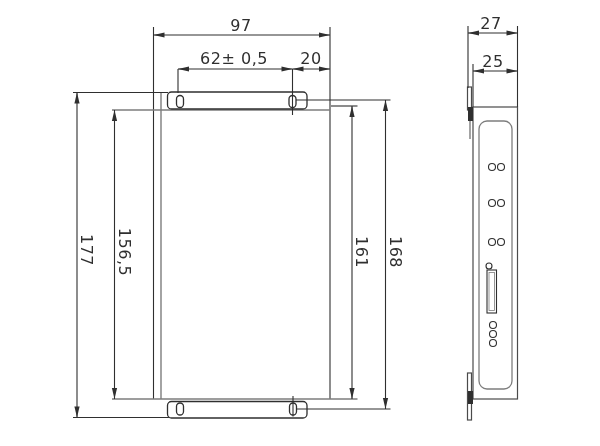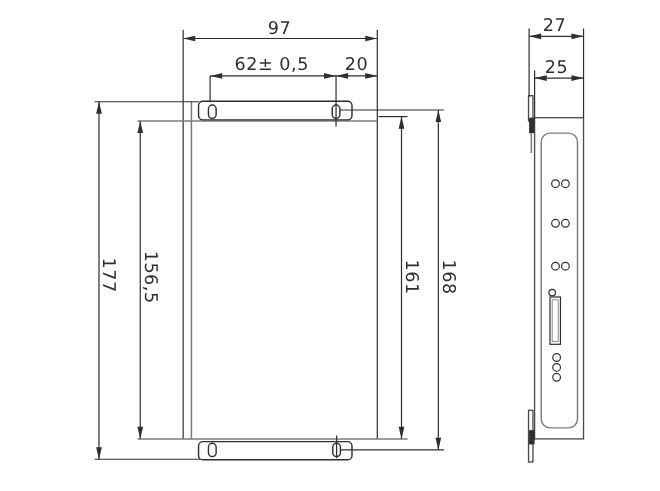--- a/index.html
+++ b/index.html
@@ -1,16 +1,16 @@
 <!DOCTYPE html>
 <html><head>
 <meta charset="utf-8">
 <style>
   html,body{margin:0;padding:0;background:#ffffff;}
-  .stage{position:relative;width:528px;height:446px;background:#ffffff;overflow:hidden;margin-left:13px;}
+  .stage{position:relative;width:528px;height:446px;background:#ffffff;overflow:hidden;}
   svg{position:absolute;left:0;top:0;}
   .dim-text{
     font-family:"DejaVu Sans", sans-serif;
     font-size:16px;
     fill:#2f2f2f;
     letter-spacing:0.5px;
   }
   .ln-dark{stroke:#2f2f2f;stroke-width:1.1;fill:none;}
   .ln-mid{stroke:#4a4a4a;stroke-width:1.2;fill:none;}
   .ln-gray{stroke:#7d7d7d;stroke-width:1.4;fill:none;}

